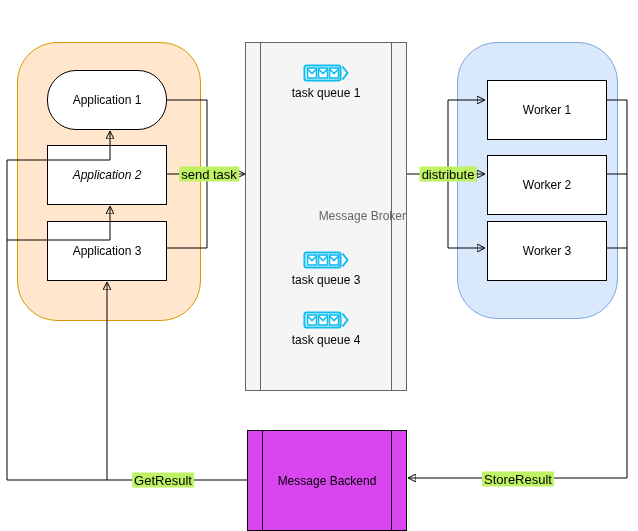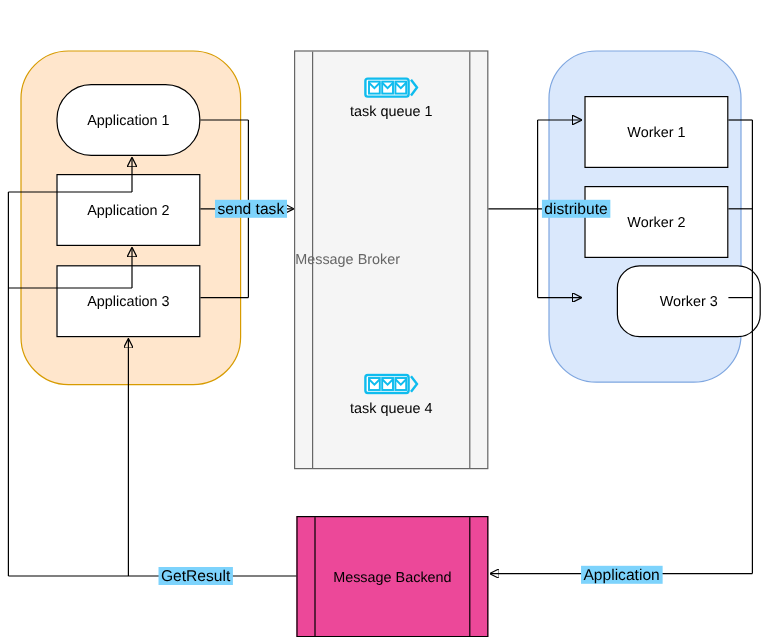--- a/index.html
+++ b/index.html
@@ -7,46 +7,46 @@
           font-family:"Liberation Sans", sans-serif;}
   .group{position:absolute;border:1px solid;border-radius:40px;}
   .group.orange{left:17px;top:42px;width:182px;height:277px;background:#ffe6cc;border-color:#d79b00;}
   .group.blue{left:457px;top:42px;width:159px;height:275px;background:#dae8fc;border-color:#7ea6e0;}
   .node{position:absolute;width:118px;height:58px;background:#fff;border:1px solid #000;
         display:flex;align-items:center;justify-content:center;font-size:12px;color:#000;text-align:center;}
   .proc{position:absolute;border:1px solid #666;background:#f5f5f5;}
   .proc .bar{position:absolute;top:0;bottom:0;width:0;border-left:1px solid #666;}
   .proc .bar.l{left:14px;} .proc .bar.r{right:14px;}
   .broker{left:245px;top:2px;width:160px;height:347px;margin-top:40px;}
-  .backend{left:247px;top:430px;width:158px;height:99px;background:#ec4899;border-color:#000;}
+  .backend{left:247px;top:430px;width:158px;height:99px;background:#d946ef;border-color:#000;}
   .backend .bar{border-left:1px solid #000;}
-  .broker-title{position:absolute;left:0;right:0;top:166px;text-align:left;font-size:12px;color:#666666;}
+  .broker-title{position:absolute;left:0;right:0;top:166px;text-align:right;font-size:12px;color:#666666;}
   .backend-label{position:absolute;left:0;right:0;top:0;bottom:0;display:flex;align-items:center;
                  justify-content:center;font-size:12px;color:#000;}
   .queue{position:absolute;left:0;right:0;display:flex;flex-direction:column;align-items:center;}
   .queue .qlabel{font-size:12px;color:#000;margin-top:4px;}
   .qs{fill:#fff;stroke:#0fbcee;stroke-width:2;}
   .qp{fill:none;stroke:#0fbcee;stroke-width:2;}
   .qs2{fill:#fff;stroke:#0fbcee;stroke-width:1.6;}
   .qp2{fill:none;stroke:#0fbcee;stroke-width:1.6;}
   svg.wires{position:absolute;left:0;top:0;width:638px;height:531px;pointer-events:none;}
   svg.wires path{stroke:#000;stroke-width:1;fill:none;}
-  .elabel{position:absolute;transform:translate(-50%,-50%);background:#7dd3fc;padding:0 2px;
+  .elabel{position:absolute;transform:translate(-50%,-50%);background:#bef264;padding:0 2px;
           font-size:13px;color:#000;white-space:nowrap;z-index:5;}
 </style>
 </head>
 <body>
 
 <div class="canvas">
 
   <div class="group orange"></div>
   <div class="group blue"></div>
 
   <div class="node" style="left:47px;top:70px;border-radius:29px;">Application 1</div>
-  <div class="node" style="left:47px;top:145px;">Application 2</div>
+  <div class="node" style="left:47px;top:145px;font-style:italic;">Application 2</div>
   <div class="node" style="left:47px;top:221px;">Application 3</div>
 
   <div class="proc broker">
     <div class="bar l"></div>
     <div class="bar r"></div>
 
     <div class="queue" style="top:21px;">
       <svg viewBox="0 0 46 18" width="46" height="18">
         <rect x="1.5" y="1.5" width="36" height="15" rx="2" class="qs"></rect>
         <path d="M39.5 2.5 L44.5 9 L39.5 15.5" class="qp"></path>
@@ -56,39 +56,52 @@
           <path d="M15.5 5 l4.5 4.5 l4.5 -4.5" class="qp2"></path>
         <rect x="26.5" y="4" width="9" height="10" class="qs2"></rect>
           <path d="M26.5 5 l4.5 4.5 l4.5 -4.5" class="qp2"></path>
       </svg>
       <div class="qlabel">task queue 1</div>
     </div>
 
 
     <div class="broker-title">Message Broker</div>
 
+    <div class="queue" style="top:208px;">
+      <svg viewBox="0 0 46 18" width="46" height="18">
+        <rect x="1.5" y="1.5" width="36" height="15" rx="2" class="qs"></rect>
+        <path d="M39.5 2.5 L44.5 9 L39.5 15.5" class="qp"></path>
+        <rect x="4.5" y="4" width="9" height="10" class="qs2"></rect>
+          <path d="M4.5 5 l4.5 4.5 l4.5 -4.5" class="qp2"></path>
+        <rect x="15.5" y="4" width="9" height="10" class="qs2"></rect>
+          <path d="M15.5 5 l4.5 4.5 l4.5 -4.5" class="qp2"></path>
+        <rect x="26.5" y="4" width="9" height="10" class="qs2"></rect>
+          <path d="M26.5 5 l4.5 4.5 l4.5 -4.5" class="qp2"></path>
+      </svg>
+      <div class="qlabel">task queue 3</div>
+    </div>
 
     <div class="queue" style="top:268px;">
       <svg viewBox="0 0 46 18" width="46" height="18">
         <rect x="1.5" y="1.5" width="36" height="15" rx="2" class="qs"></rect>
         <path d="M39.5 2.5 L44.5 9 L39.5 15.5" class="qp"></path>
         <rect x="4.5" y="4" width="9" height="10" class="qs2"></rect>
           <path d="M4.5 5 l4.5 4.5 l4.5 -4.5" class="qp2"></path>
         <rect x="15.5" y="4" width="9" height="10" class="qs2"></rect>
           <path d="M15.5 5 l4.5 4.5 l4.5 -4.5" class="qp2"></path>
         <rect x="26.5" y="4" width="9" height="10" class="qs2"></rect>
           <path d="M26.5 5 l4.5 4.5 l4.5 -4.5" class="qp2"></path>
       </svg>
       <div class="qlabel">task queue 4</div>
     </div>
   </div>
 
   <div class="node" style="left:487px;top:80px;">Worker 1</div>
   <div class="node" style="left:487px;top:145px;margin-top:10px;">Worker 2</div>
-  <div class="node" style="left:514px;top:221px;border-radius:19px;">Worker 3</div>
+  <div class="node" style="left:487px;top:221px;">Worker 3</div>
 
   <div class="proc backend">
     <div class="bar l"></div>
     <div class="bar r"></div>
     <div class="backend-label">Message Backend</div>
   </div>
 
   <svg class="wires">
     <defs>
       <marker id="arr" viewBox="0 0 8 8" markerWidth="8" markerHeight="8" refX="7" refY="4" orient="auto">
@@ -115,17 +128,17 @@
     <path d="M247,480 H7"></path>
     <path d="M7,480 V160"></path>
     <path d="M7,160 H110"></path>
     <path d="M110,160 V132" marker-end="url(#arr)"></path>
     <path d="M7,240 H110"></path>
     <path d="M110,240 V207" marker-end="url(#arr)"></path>
     <path d="M107,480 V283" marker-end="url(#arr)"></path>
   </svg>
 
   <div class="elabel" style="left:209px;top:174px;">send task</div>
-  <div class="elabel" style="left:448px;top:174px;margin-left:32px;">distribute</div>
-  <div class="elabel" style="left:518px;top:479px;">Application</div>
+  <div class="elabel" style="left:448px;top:174px;">distribute</div>
+  <div class="elabel" style="left:518px;top:479px;">StoreResult</div>
   <div class="elabel" style="left:163px;top:480px;">GetResult</div>
 
 </div>
 
 </body></html>

